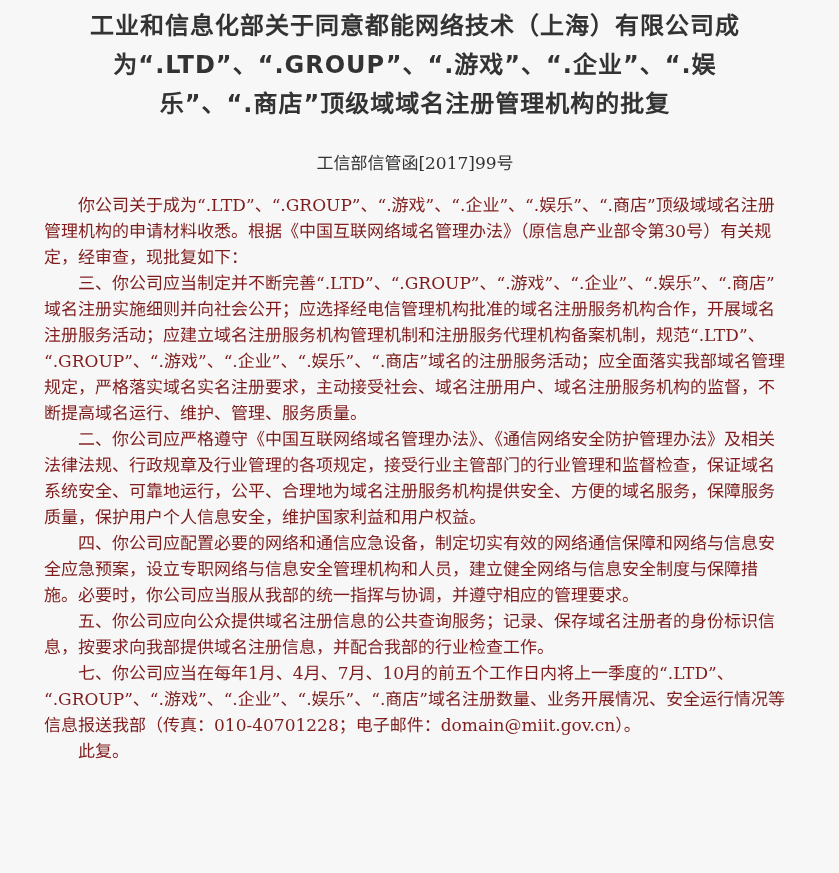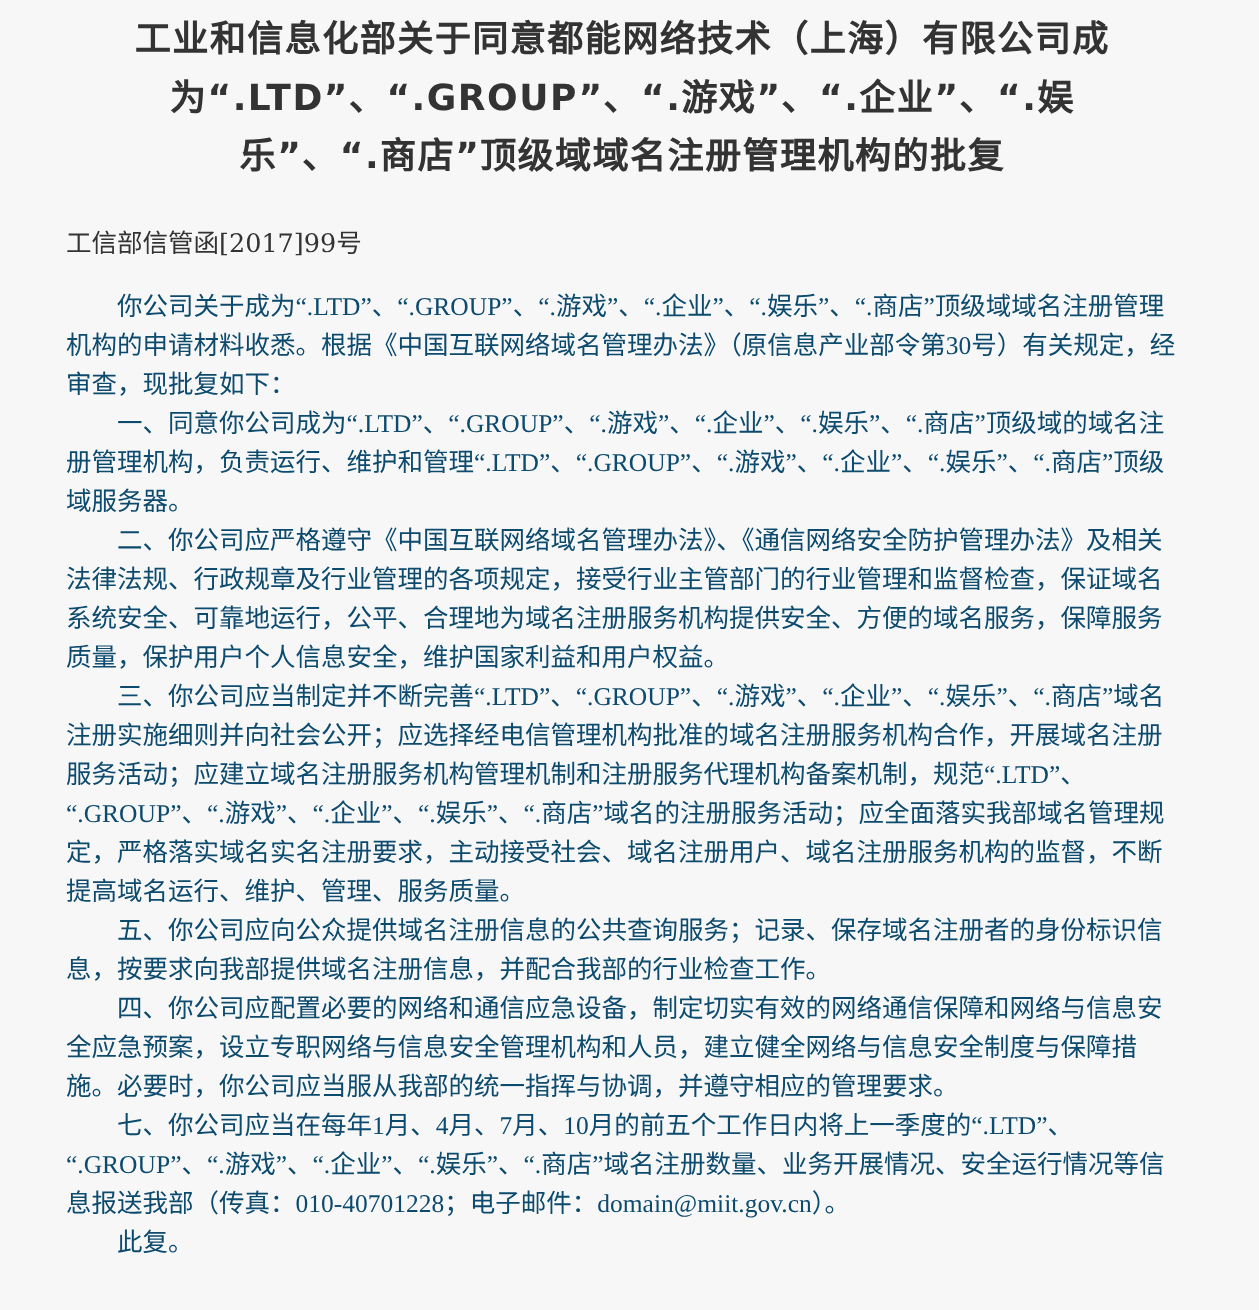--- a/index.html
+++ b/index.html
@@ -25,48 +25,47 @@
     font-family: "DejaVu Sans", "Liberation Sans", sans-serif;
     font-weight: bold;
     font-size: 24px;
     line-height: 39px;
     letter-spacing: 1px;
     text-align: center;
     color: #333333;
   }
   .doc-number {
     margin-top: 26px;
+    text-align: center;
     font-size: 17px;
     line-height: 26px;
     color: #333333;
   }
   .doc-body {
     margin-top: 16px;
   }
   .doc-body p.para {
     font-size: 17px;
     line-height: 26px;
     text-indent: 2em;
-    color: #0c4a6e;
-    font-family: Liberation Serif, serif;
+    color: #7f1d1d;
   }
 </style>
 </head>
 <body>
 
 <div class="page">
 
   <h1 class="doc-title">工业和信息化部关于同意都能网络技术（上海）有限公司成为“.LTD”、“.GROUP”、“.游戏”、“.企业”、“.娱乐”、“.商店”顶级域域名注册管理机构的批复</h1>
 
   <div class="doc-number">工信部信管函[2017]99号</div>
 
   <div class="doc-body">
       <p class="para">你公司关于成为“.LTD”、“.GROUP”、“.游戏”、“.企业”、“.娱乐”、“.商店”顶级域域名注册管理机构的申请材料收悉。根据《中国互联网络域名管理办法》（原信息产业部令第30号）有关规定，经审查，现批复如下：</p>
-      <p class="para">一、同意你公司成为“.LTD”、“.GROUP”、“.游戏”、“.企业”、“.娱乐”、“.商店”顶级域的域名注册管理机构，负责运行、维护和管理“.LTD”、“.GROUP”、“.游戏”、“.企业”、“.娱乐”、“.商店”顶级域服务器。</p>
+      <p class="para">三、你公司应当制定并不断完善“.LTD”、“.GROUP”、“.游戏”、“.企业”、“.娱乐”、“.商店”域名注册实施细则并向社会公开；应选择经电信管理机构批准的域名注册服务机构合作，开展域名注册服务活动；应建立域名注册服务机构管理机制和注册服务代理机构备案机制，规范“.LTD”、“.GROUP”、“.游戏”、“.企业”、“.娱乐”、“.商店”域名的注册服务活动；应全面落实我部域名管理规定，严格落实域名实名注册要求，主动接受社会、域名注册用户、域名注册服务机构的监督，不断提高域名运行、维护、管理、服务质量。</p>
       <p class="para">二、你公司应严格遵守《中国互联网络域名管理办法》、《通信网络安全防护管理办法》及相关法律法规、行政规章及行业管理的各项规定，接受行业主管部门的行业管理和监督检查，保证域名系统安全、可靠地运行，公平、合理地为域名注册服务机构提供安全、方便的域名服务，保障服务质量，保护用户个人信息安全，维护国家利益和用户权益。</p>
-      <p class="para">三、你公司应当制定并不断完善“.LTD”、“.GROUP”、“.游戏”、“.企业”、“.娱乐”、“.商店”域名注册实施细则并向社会公开；应选择经电信管理机构批准的域名注册服务机构合作，开展域名注册服务活动；应建立域名注册服务机构管理机制和注册服务代理机构备案机制，规范“.LTD”、“.GROUP”、“.游戏”、“.企业”、“.娱乐”、“.商店”域名的注册服务活动；应全面落实我部域名管理规定，严格落实域名实名注册要求，主动接受社会、域名注册用户、域名注册服务机构的监督，不断提高域名运行、维护、管理、服务质量。</p>
+      <p class="para">四、你公司应配置必要的网络和通信应急设备，制定切实有效的网络通信保障和网络与信息安全应急预案，设立专职网络与信息安全管理机构和人员，建立健全网络与信息安全制度与保障措施。必要时，你公司应当服从我部的统一指挥与协调，并遵守相应的管理要求。</p>
       <p class="para">五、你公司应向公众提供域名注册信息的公共查询服务；记录、保存域名注册者的身份标识信息，按要求向我部提供域名注册信息，并配合我部的行业检查工作。</p>
-      <p class="para">四、你公司应配置必要的网络和通信应急设备，制定切实有效的网络通信保障和网络与信息安全应急预案，设立专职网络与信息安全管理机构和人员，建立健全网络与信息安全制度与保障措施。必要时，你公司应当服从我部的统一指挥与协调，并遵守相应的管理要求。</p>
       <p class="para">七、你公司应当在每年1月、4月、7月、10月的前五个工作日内将上一季度的“.LTD”、“.GROUP”、“.游戏”、“.企业”、“.娱乐”、“.商店”域名注册数量、业务开展情况、安全运行情况等信息报送我部（传真：010-40701228；电子邮件：domain@miit.gov.cn）。</p>
       <p class="para">此复。</p>
     </div>
 
 </div>
 
 </body></html>

